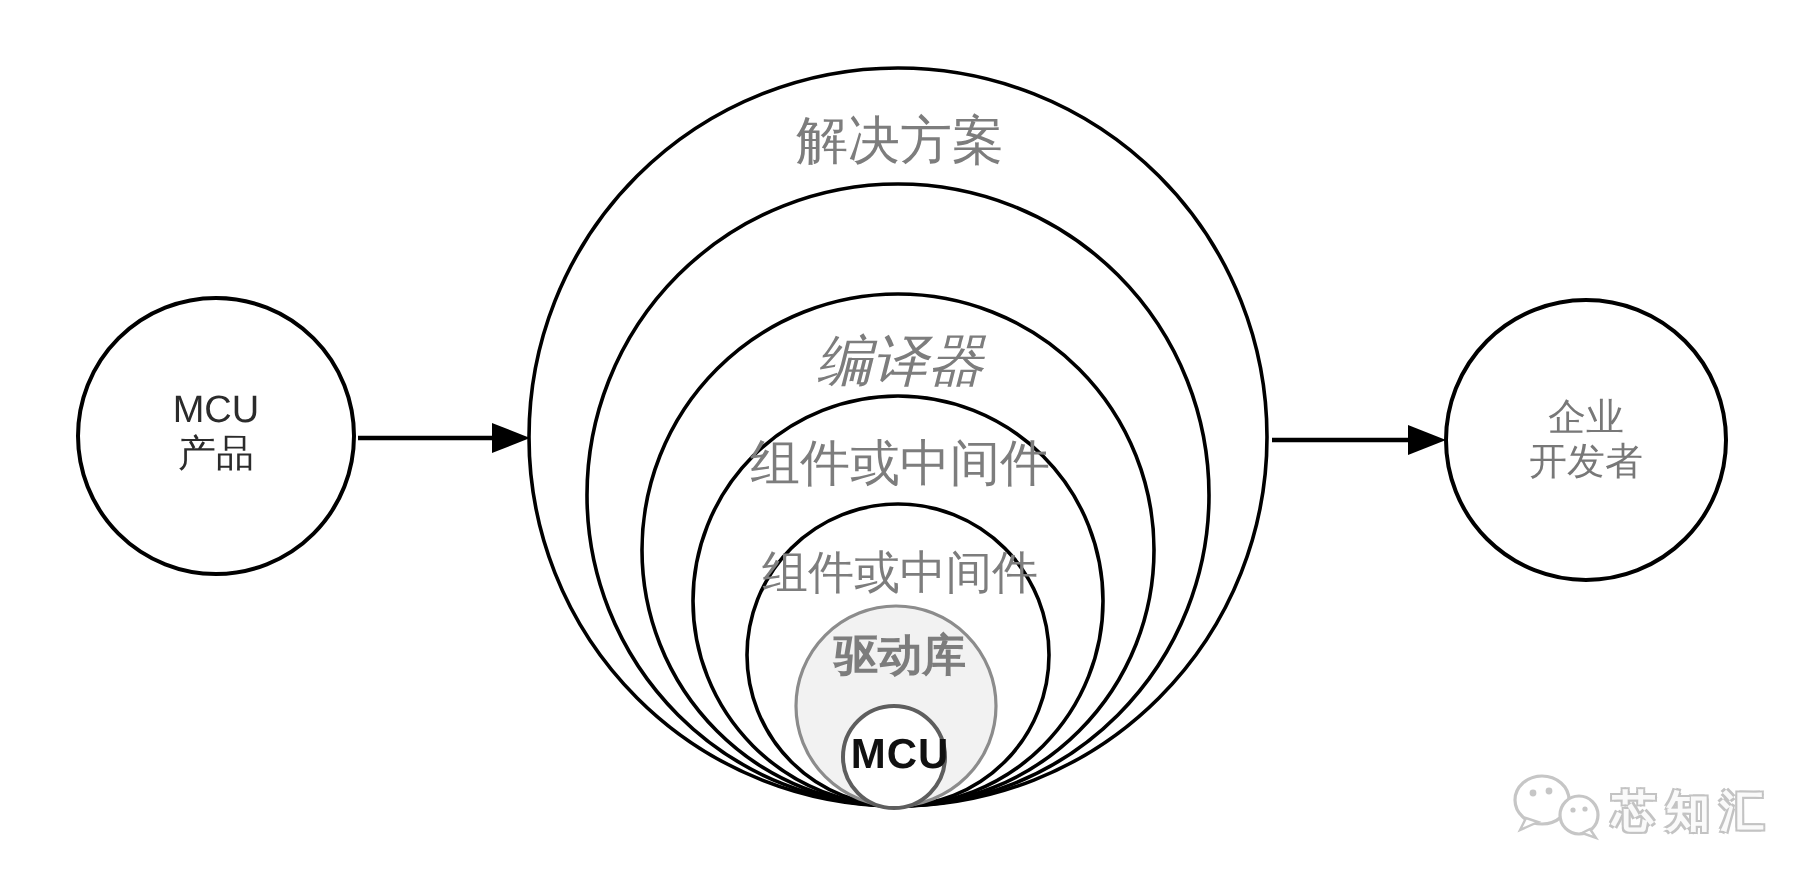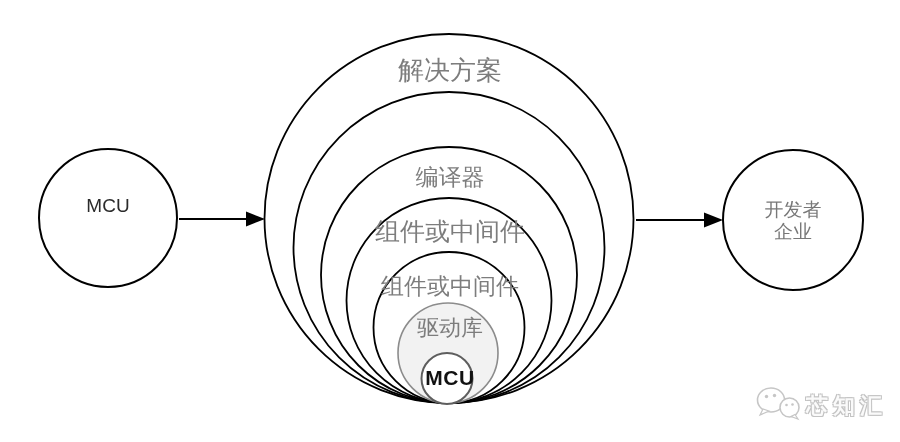--- a/index.html
+++ b/index.html
@@ -18,24 +18,24 @@
     white-space: nowrap;
     user-select: none;
   }
   .ring-lbl {
     left: 0; right: 0;
     text-align: center;
     color: #7d7d7d;
   }
   .ring-lbl-0 { top: 53px;  font-size: 26px; }
   .ring-lbl-1 { top: 108px; font-size: 26px; }
-  .ring-lbl-2 { top: 162px; font-size: 23px; }
+  .ring-lbl-2 { top: 162px; font-size: 28px; font-style: italic; }
   .ring-lbl-3 { top: 215px; font-size: 25px; }
   .ring-lbl-4 { top: 271px; font-size: 23px; }
-  .ring-lbl-5 { top: 313px; font-size: 22px; }
+  .ring-lbl-5 { top: 313px; font-size: 22px; font-weight: bold; }
   .ring-lbl-6 { top: 366px; font-size: 21px; font-weight: bold; color: #111111; letter-spacing: 0.5px; }
 
   .node-lbl {
     text-align: center;
     font-size: 19px;
     line-height: 22px;
   }
   .node-lbl-left  { left: 40px;  top: 195px; width: 136px; color: #2b2b2b; }
   .node-lbl-right { left: 725px; top: 199px; width: 136px; color: #787878; }
 
@@ -100,22 +100,23 @@
 
   <div class="lbl ring-lbl ring-lbl-0">解决方案</div>
   <div class="lbl ring-lbl ring-lbl-2">编译器</div>
   <div class="lbl ring-lbl ring-lbl-3">组件或中间件</div>
   <div class="lbl ring-lbl ring-lbl-4">组件或中间件</div>
   <div class="lbl ring-lbl ring-lbl-5">驱动库</div>
   <div class="lbl ring-lbl ring-lbl-6">MCU</div>
 
   <div class="lbl node-lbl node-lbl-left">
     <div>MCU</div>
+    <div>产品</div>
   </div>
 
   <div class="lbl node-lbl node-lbl-right">
+    <div>企业</div>
     <div>开发者</div>
-    <div>企业</div>
   </div>
 
   <div class="watermark-text">芯知汇</div>
 
 </div>
 
 </body></html>

